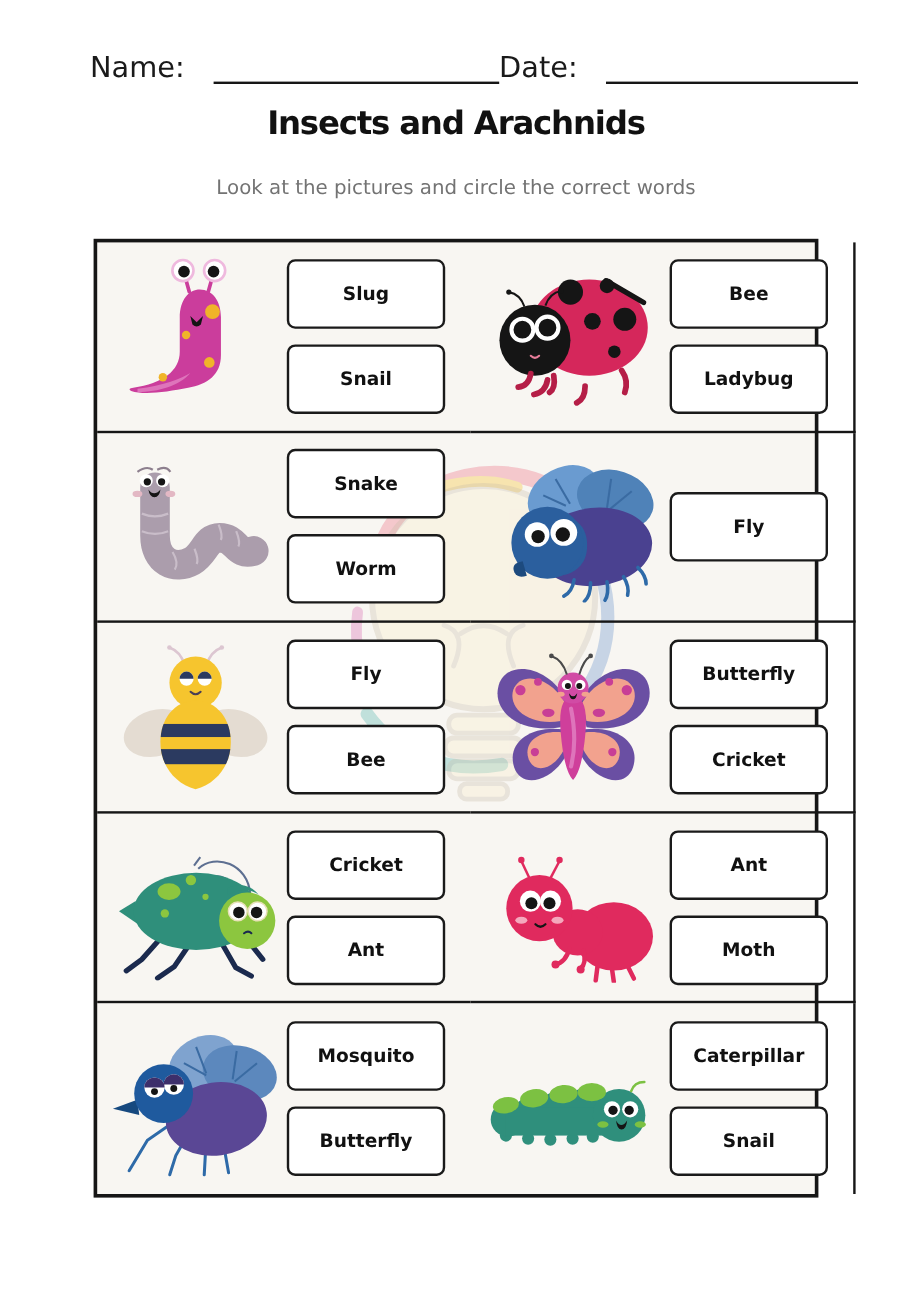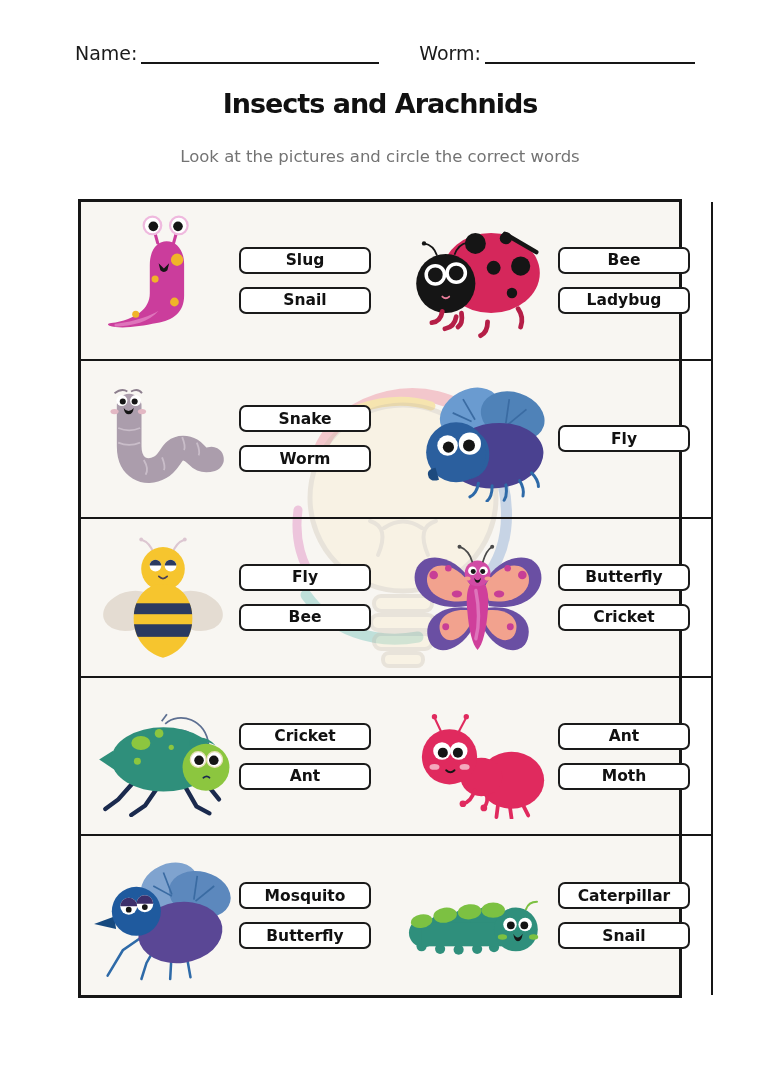--- a/index.html
+++ b/index.html
@@ -5,21 +5,21 @@
   html,body{margin:0;padding:0;}
   body{
     width:760px;height:1074px;background:#ffffff;
     font-family:"DejaVu Sans","Liberation Sans",sans-serif;
     color:#1a1a1a;position:relative;overflow:hidden;
   }
   .sheet{position:absolute;inset:0;}
 
   
   .fill-row{position:absolute;top:42px;left:75px;right:65px;display:flex;justify-content:space-between;}
-  .fill-group{display:flex;align-items:flex-end;gap:4px;font-size:19px;font-weight:500;}
+  .fill-group{display:flex;align-items:flex-end;gap:24px;font-size:24px;font-weight:500;}
   .fill-line{display:inline-block;border-bottom:2px solid #161616;height:20px;}
   .fill-line.name{width:238px;}
   .fill-line.date{width:210px;}
 
   .page-title{
     position:absolute;top:88px;left:0;width:100%;text-align:center;
     font-size:27px;font-weight:800;letter-spacing:-1px;color:#111;
   }
   .page-subtitle{
     position:absolute;top:147px;left:0;width:100%;text-align:center;
@@ -38,37 +38,37 @@
   }
   .cell{
     position:relative;z-index:1;box-sizing:border-box;
     display:flex;align-items:center;background:transparent;
   }
   .cell:nth-child(odd){border-right:2px solid #161616;}
   .cell:not(:nth-last-child(-n+2)){border-bottom:2px solid #161616;}
   .illo{flex:1;display:flex;justify-content:center;align-items:center;padding-left:6px;}
   .opts{width:132px;margin-right:21px;display:flex;flex-direction:column;gap:13px;flex:none;}
   .opt{
-    height:27px;background:#ffffff;border:2px solid #1a1a1a;border-radius:7px;
+    height:58px;background:#ffffff;border:2px solid #1a1a1a;border-radius:7px;
     display:flex;align-items:center;justify-content:center;
     font-size:15.5px;font-weight:700;color:#111;box-sizing:border-box;cursor:pointer;
   }
 </style>
 </head>
 <body>
 
 <div class="sheet">
 
   <div class="fill-row">
     <div class="fill-group">
       <span>Name:</span>
       <span class="fill-line name"></span>
     </div>
     <div class="fill-group">
-      <span>Worm:</span>
+      <span>Date:</span>
       <span class="fill-line date"></span>
     </div>
   </div>
 
   <div class="page-title">Insects and Arachnids</div>
   <div class="page-subtitle">Look at the pictures and circle the correct words</div>
 
   <div class="worksheet-table">
     <div class="watermark">
       <svg width="254" height="348" viewBox="0 0 254 348">

